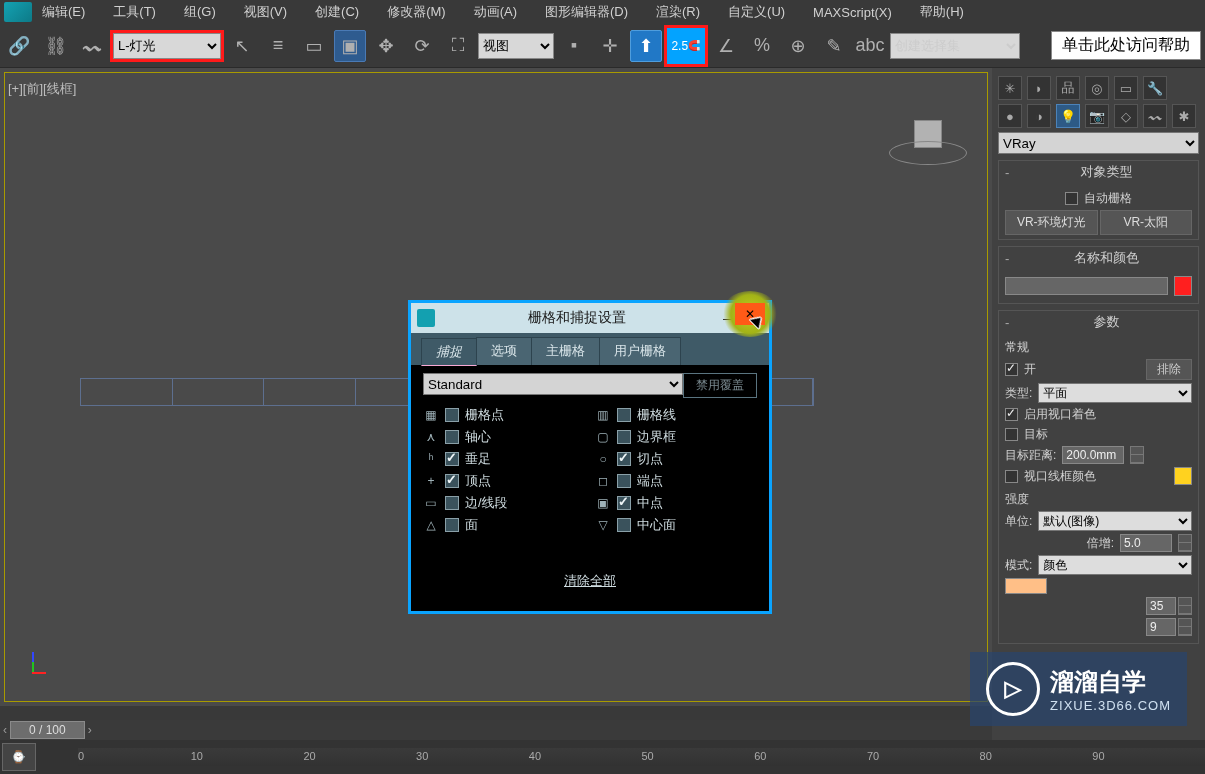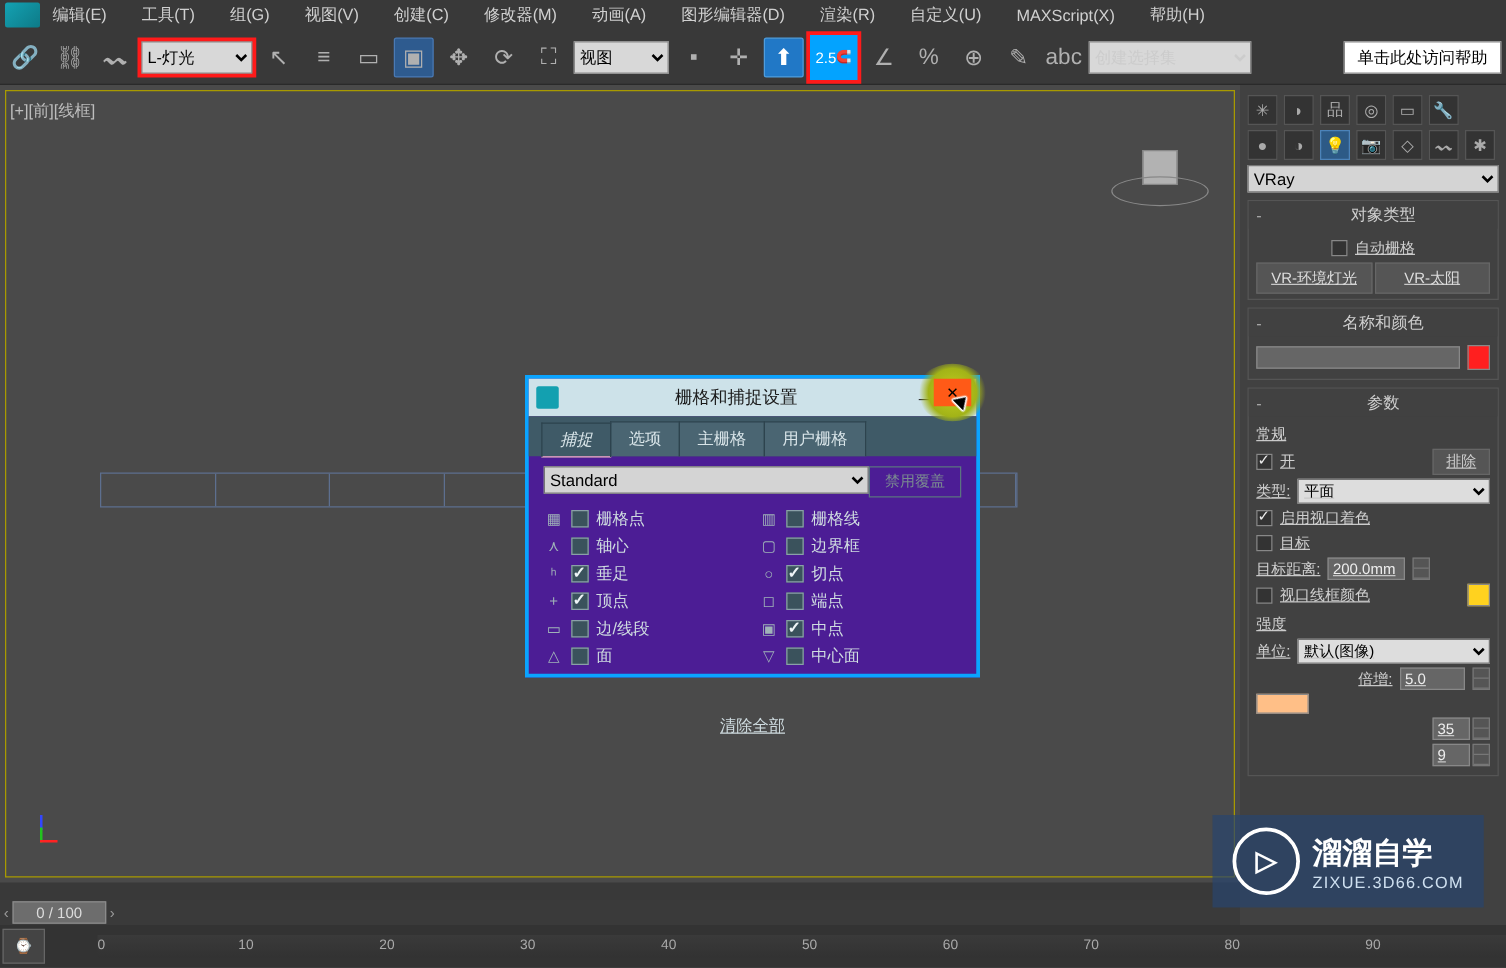--- a/index.html
+++ b/index.html
@@ -54,21 +54,21 @@
   .snap-box {
     width: 40px; height: 38px;
     background:#03a3ff;
     display:flex; align-items:center; justify-content:center;
     color:#fff; font-size:12px;
     outline:3px solid #ff1a1a; outline-offset:-1px;
   }
   .selset { width:130px; background:#333; color:#ccc; border:1px solid #666;}
   .help-tip {
     background:#fff; color:#000; border:1px solid #888;
-    padding:3px 10px; font-size:13px;
+    padding:3px 10px; font-size:16px;
   }
   .viewport {
     position:absolute; left:0; top:68px; width:992px; height:638px;
     background:#4a4a4a;
   }
   .viewport-inner {
     position:absolute; left:4px; top:4px; right:4px; bottom:4px;
     border:1px solid #a89a00;
   }
   .vplabel { position:absolute; left:8px; top:12px; color:#bdbdbd; font-size:13px;}
@@ -90,22 +90,22 @@
     display:flex;
   }
   .gridline div { flex:1; border-right:1px solid #5d6f8f;}
   .axis-gizmo {
     position:absolute; left:22px; bottom:28px; width:26px; height:26px;
   }
   .axis-z{position:absolute;left:10px;top:0;width:2px;height:12px;background:#3246ff;}
   .axis-y{position:absolute;left:10px;top:10px;width:2px;height:12px;background:#22c41e;}
   .axis-x{position:absolute;left:10px;top:20px;width:14px;height:2px;background:#ff2222;}
   .dialog {
-    position:absolute; left:420px; top:232px; width:364px; height:242px;
-    background:#4c1d95;
+    position:absolute; left:408px; top:232px; width:364px; height:314px;
+    background:#000000;
     border:3px solid #0aa4ff;
   }
   .dialog-title {
     height:30px; background:#cde2e9;
     display:flex; align-items:center; padding:0 6px;
     color:#1a1a1a; font-size:14px;
   }
   .dialog-title .tt { flex:1; text-align:center;}
   .winbtn { width:22px; height:22px; display:flex; align-items:center; justify-content:center; color:#333; font-size:14px;}
   .close-hl {
@@ -153,21 +153,21 @@
   .renderer-select { width:100%; height:22px; background:#d4d4d4;}
   .rollout {
     margin-top:6px; border:1px solid #555; background:#414141;
   }
   .roll-head {
     display:flex; align-items:center; gap:6px; padding:2px 6px;
     background:#414141; color:#cfcfcf; font-size:13px;
   }
   .roll-head .dash{color:#aaa; width:10px;}
   .roll-head .rt{flex:1; text-align:center;}
-  .roll-body{ padding:4px 6px;text-decoration:underline;}
+  .roll-body{ padding:4px 6px;}
   .catbtnrow{display:flex; gap:2px;}
   .catbtn{flex:1; text-align:center; padding:3px 0; background:#555; color:#ddd; font-size:12px; border:1px solid #666;}
   .catbtn.sel{background:#2178c6; border-color:#4f9ddd; color:#fff;}
   .colsw{width:20px;height:20px;background:#ff1f1f;border:1px solid #888;}
   .param-row{display:flex; align-items:center; gap:6px; margin:3px 0; font-size:12px; color:#d0d0d0;}
   .pcb{width:13px;height:13px;border:1px solid #888;background:#333;position:relative;}
   .pcb.checked::after{content:"✓";position:absolute;left:0;top:-3px;color:#eee;font-size:12px;}
   .txtin{background:#666;border:1px solid #888;color:#eee;height:18px;padding:0 3px;font-size:12px;}
   .spin{width:14px;height:18px;background:#555;border:1px solid #777;display:flex;flex-direction:column;}
   .spin div{flex:1;border-bottom:1px solid #777;}
@@ -216,21 +216,21 @@
   <span class="mi">自定义(U)</span>
   <span class="mi">MAXScript(X)</span>
   <span class="mi">帮助(H)</span>
 </div>
 
 <div class="toolbar">
   <div class="tbtn">🔗</div>
   <div class="tbtn">⛓</div>
   <div class="tbtn">〰</div>
   <div class="hl-red">
-    <select style="width:89px">
+    <select style="width:108px">
       <option>L-灯光</option>
     </select>
   </div>
   <div class="tbtn">↖</div>
   <div class="tbtn">≡</div>
   <div class="tbtn">▭</div>
   <div class="tbtn active">▣</div>
   <div class="tbtn">✥</div>
   <div class="tbtn">⟳</div>
   <div class="tbtn">⛶</div>
@@ -466,20 +466,24 @@
       </div>
       <div class="param-row">
         <span style="flex:1;text-align:right">倍增:</span>
         <input class="txtin" style="width: 52px;" value="5.0">
         <div class="spin">
             <div></div>
             <div></div>
           </div>
       </div>
       <div class="param-row">
+        <span>模式:</span>
+        <select class="cmb" style="flex:1"><option>颜色</option></select>
+      </div>
+      <div class="param-row">
         <div class="orng-sw"></div>
       </div>
       <div class="param-row" style="justify-content:flex-end;gap:2px">
         <input class="txtin" style="width: 30px;" value="35">
         <div class="spin">
             <div></div>
             <div></div>
           </div>
       </div>
       <div class="param-row" style="justify-content:flex-end;gap:2px">

